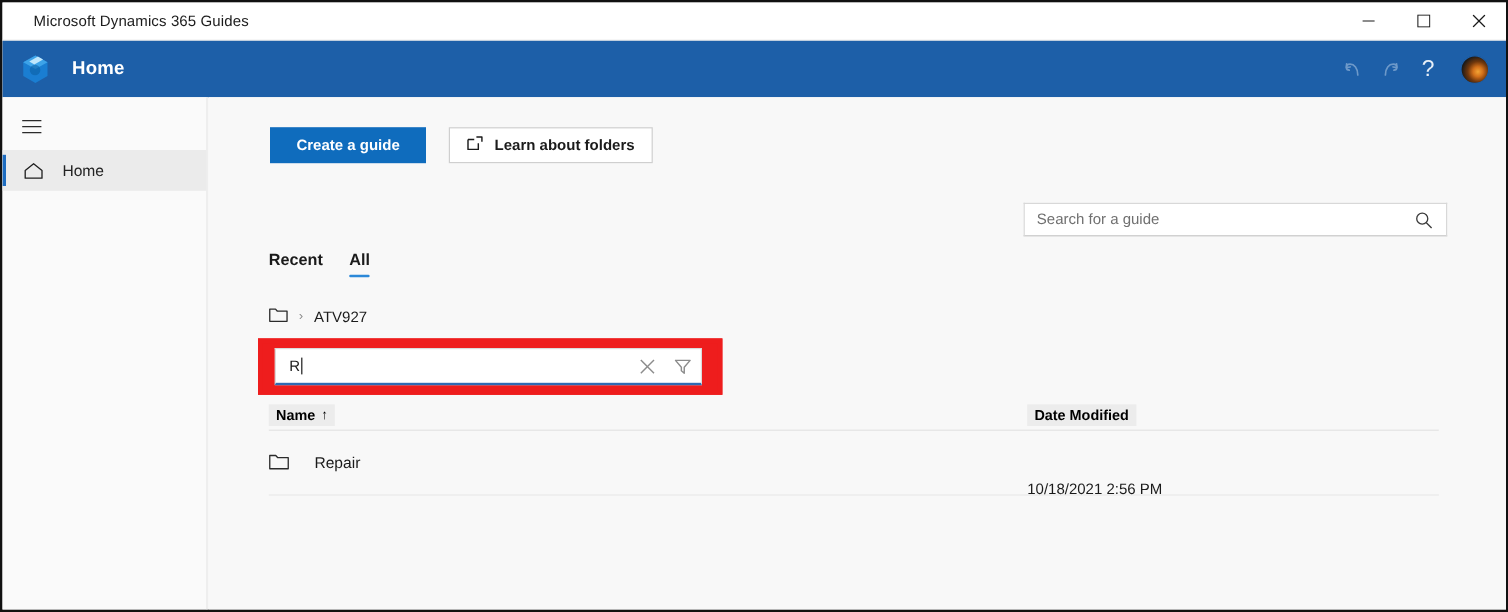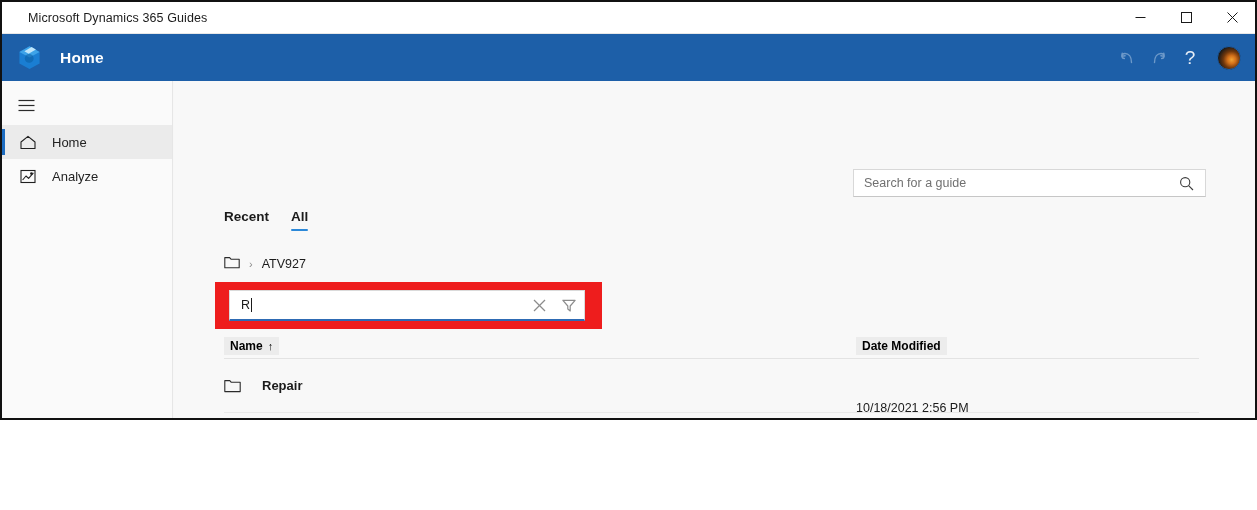--- a/index.html
+++ b/index.html
@@ -4,21 +4,21 @@
 <style>
   * { box-sizing: border-box; margin: 0; padding: 0; }
   html, body {
     width: 1257px; height: 510px;
     font-family: "Liberation Sans", sans-serif;
     background: #ffffff;
     overflow: hidden;
   }
   .app-window {
     position: relative;
-    width: 1257px; height: 420px;
+    width: 1257px; height: 510px;
     background: #f7f7f7;
     border: 2px solid #111111;
     overflow: hidden;
   }
 
   
   .titlebar {
     position: absolute; top: 0; left: 0;
     width: 100%; height: 32px;
     background: #ffffff;
@@ -223,21 +223,21 @@
   .col-name { width: 632px; display: flex; align-items: center; }
   .col-date { flex: 1; display: flex; align-items: flex-end; }
   .sort-arrow { font-size: 11px; }
 
   .trow {
     display: flex; align-items: center;
     height: 54px;
     border-bottom: 1px solid #e9e9e9;
     font-size: 13px; color: #1b1b1b;
   }
-  .cell-name { width: 632px; display: flex; align-items: center; font-weight: bold; }
+  .cell-name { width: 632px; display: flex; align-items: flex-start; }
   .cell-name .ficon { width: 38px; display: flex; align-items: center; color: #2b2b2b; }
   .cell-date { flex: 1; font-size: 12.5px; color: #1b1b1b; margin-top: 44px; }
 </style>
 </head>
 <body>
 
 <div class="app-window">
 
   <div class="titlebar">
     <div class="titlebar-text">Microsoft Dynamics 365 Guides</div>
@@ -300,34 +300,37 @@
 
     <div class="nav-item selected">
       <span class="nav-icon">
         <svg width="16" height="15" viewBox="0 0 16 15">
           <path d="M1 7 L8 1.4 L15 7 L15 13.5 L1 13.5 Z" fill="none" stroke="#1f1f1f" stroke-width="1.1" stroke-linejoin="round"></path>
         </svg>
       </span>
       <span class="nav-label">Home</span>
     </div>
 
-    <div class="nav-item">
-      <span class="nav-icon">
-        <svg width="16" height="15" viewBox="0 0 16 15">
-          <rect x="1" y="1.5" width="14" height="12" fill="none" stroke="#1f1f1f" stroke-width="1.1"></rect>
-          <path d="M2.6 11 L6 7 L8.6 9.4 L13.4 3.8" fill="none" stroke="#1f1f1f" stroke-width="1.1" stroke-linejoin="round"></path>
-          <circle cx="11.4" cy="4.6" r="1.3" fill="#1f1f1f"></circle>
-        </svg>
-      </span>
-      <span class="nav-label">Analyze</span>
-    </div>
   </div>
 
   <div class="content">
 
+    <div class="btn-row">
+      <button class="btn-primary">Create a guide</button>
+      <button class="btn-secondary">
+        <span>
+          <svg width="14" height="13" viewBox="0 0 14 13">
+            <path d="M1 3.2 L1 11.5 L9.6 11.5 L9.6 6.4" fill="none" stroke="#1b1b1b" stroke-width="1.2" stroke-linejoin="round"></path>
+            <path d="M6.2 3.2 L1 3.2" fill="none" stroke="#1b1b1b" stroke-width="1.2"></path>
+            <path d="M8 1.2 L12.6 1.2 L12.6 5.2" fill="none" stroke="#1b1b1b" stroke-width="1.2" stroke-linejoin="round"></path>
+          </svg>
+        </span>
+        <span>Learn about folders</span>
+      </button>
+    </div>
 
     <div class="guide-search">
       <input type="text" placeholder="Search for a guide" style="">
       <span class="sicon">
         <svg width="15" height="15" viewBox="0 0 15 15">
           <circle cx="6.2" cy="6.2" r="4.6" fill="none" stroke="#3b3b3b" stroke-width="1.1"></circle>
           <line x1="9.6" y1="9.6" x2="14" y2="14" stroke="#3b3b3b" stroke-width="1.1"></line>
         </svg>
       </span>
     </div>

